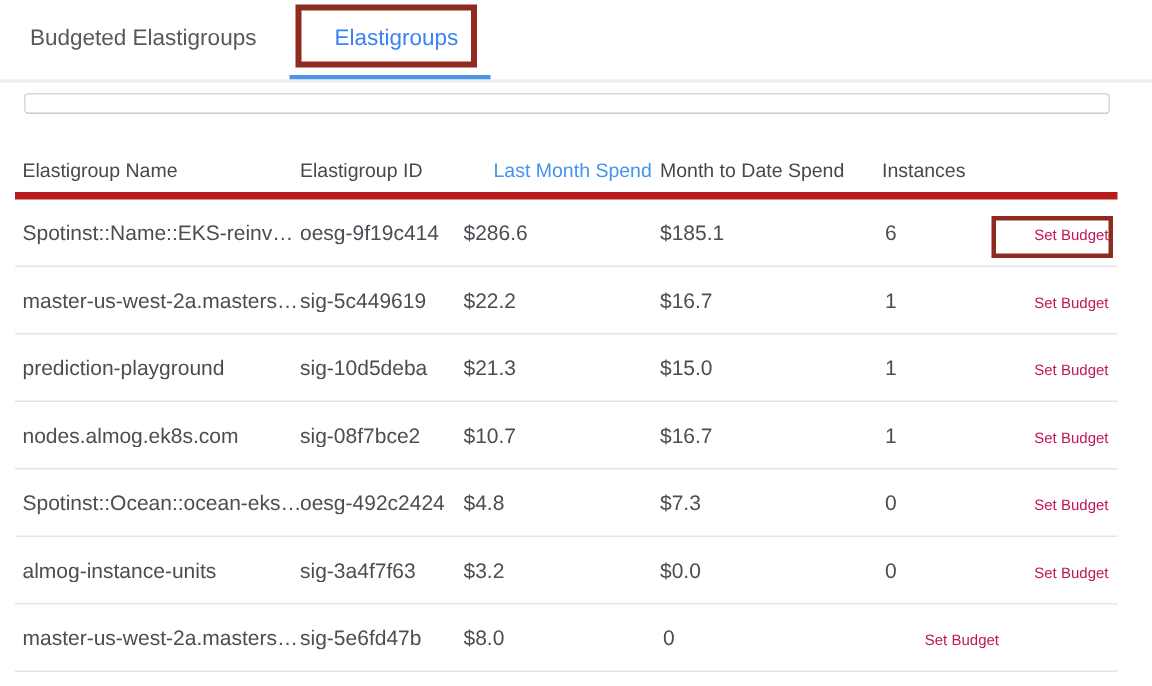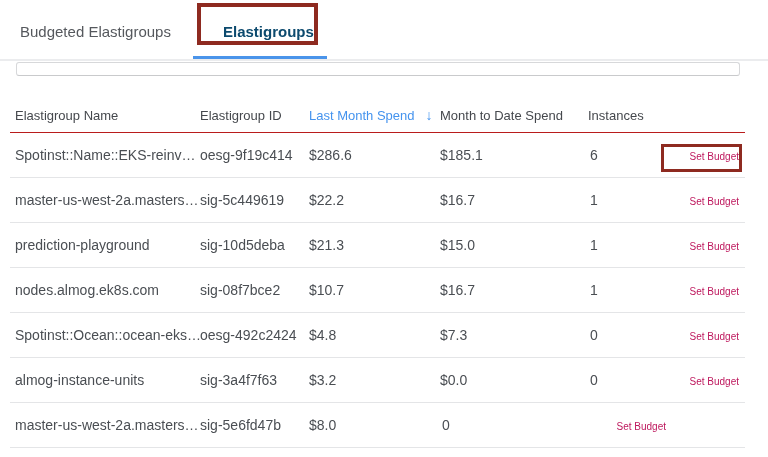--- a/index.html
+++ b/index.html
@@ -6,45 +6,45 @@
   * { box-sizing:border-box; }
   .screen {
     position:relative;
     width:768px; height:457px;
     background:#ffffff;
     font-family:"Liberation Sans", sans-serif;
     overflow:hidden;
   }
 
   
-  .tabbar { position:absolute; top:0; left:0; width:768px; height:54px; background:#fff;margin-top:6px; }
+  .tabbar { position:absolute; top:0; left:0; width:768px; height:54px; background:#fff; }
   .tab { position:absolute; top:0; height:50px; display:flex; align-items:center; font-size:15px; cursor:pointer; }
   .tab-budgeted { left:20px; color:#55585d; }
-  .tab-elastigroups { left:223px; color:#0c4a6e;font-weight:bold; }
+  .tab-elastigroups { left:223px; color:#3b82f6; }
   .tab-underline { position:absolute; left:193px; top:50px; width:134px; height:3px; background:#4a94ea; }
   .tabbar-divider { position:absolute; left:0; top:53px; width:768px; height:2px; background:#ebecee; }
 
   
   .filter-input {
     position:absolute; left:16px; top:62px; width:724px; height:14px;
     border:1px solid #d7d8da; border-bottom-color:#c9cacc;
     border-radius:3px; background:#fff; outline:none;
     font-family:"Liberation Sans", sans-serif; font-size:10px; color:#4a4e53; padding:0 4px;
   }
 
   
   .table { position:absolute; left:10px; top:98px; width:735px; }
   .grid-row {
     display:grid;
     grid-template-columns:190px 109px 131px 148px 84px 1fr;
     align-items:center;
   }
-  .thead { height:35px; border-bottom:1px solid #b91c1c; font-size:13px; color:#45484d; }
+  .thead { height:35px; border-bottom:5px solid #b91c1c; font-size:13px; color:#45484d; }
   .th { white-space:nowrap; cursor:pointer; }
-  .th-sorted { color:#4493ee; }
+  .th-sorted { color:#4493ee;margin-left:20px; }
   .sort-arrow { color:#4493ee; font-size:14px; margin-left:11px; }
   .trow { height:45px; border-bottom:1px solid #e4e5e7; font-size:14px; color:#4a4e53; }
   .cell { white-space:nowrap; overflow:hidden; }
   .cell-name { padding-left:5px; }
   .cell-inst { padding-left:2px; }
   .cell-action { text-align:right; padding-right:6px; }
   .set-budget-link { color:#be185d; text-decoration:none; cursor:pointer; font-size:10px; }
 
   
   .annotation-tab {

